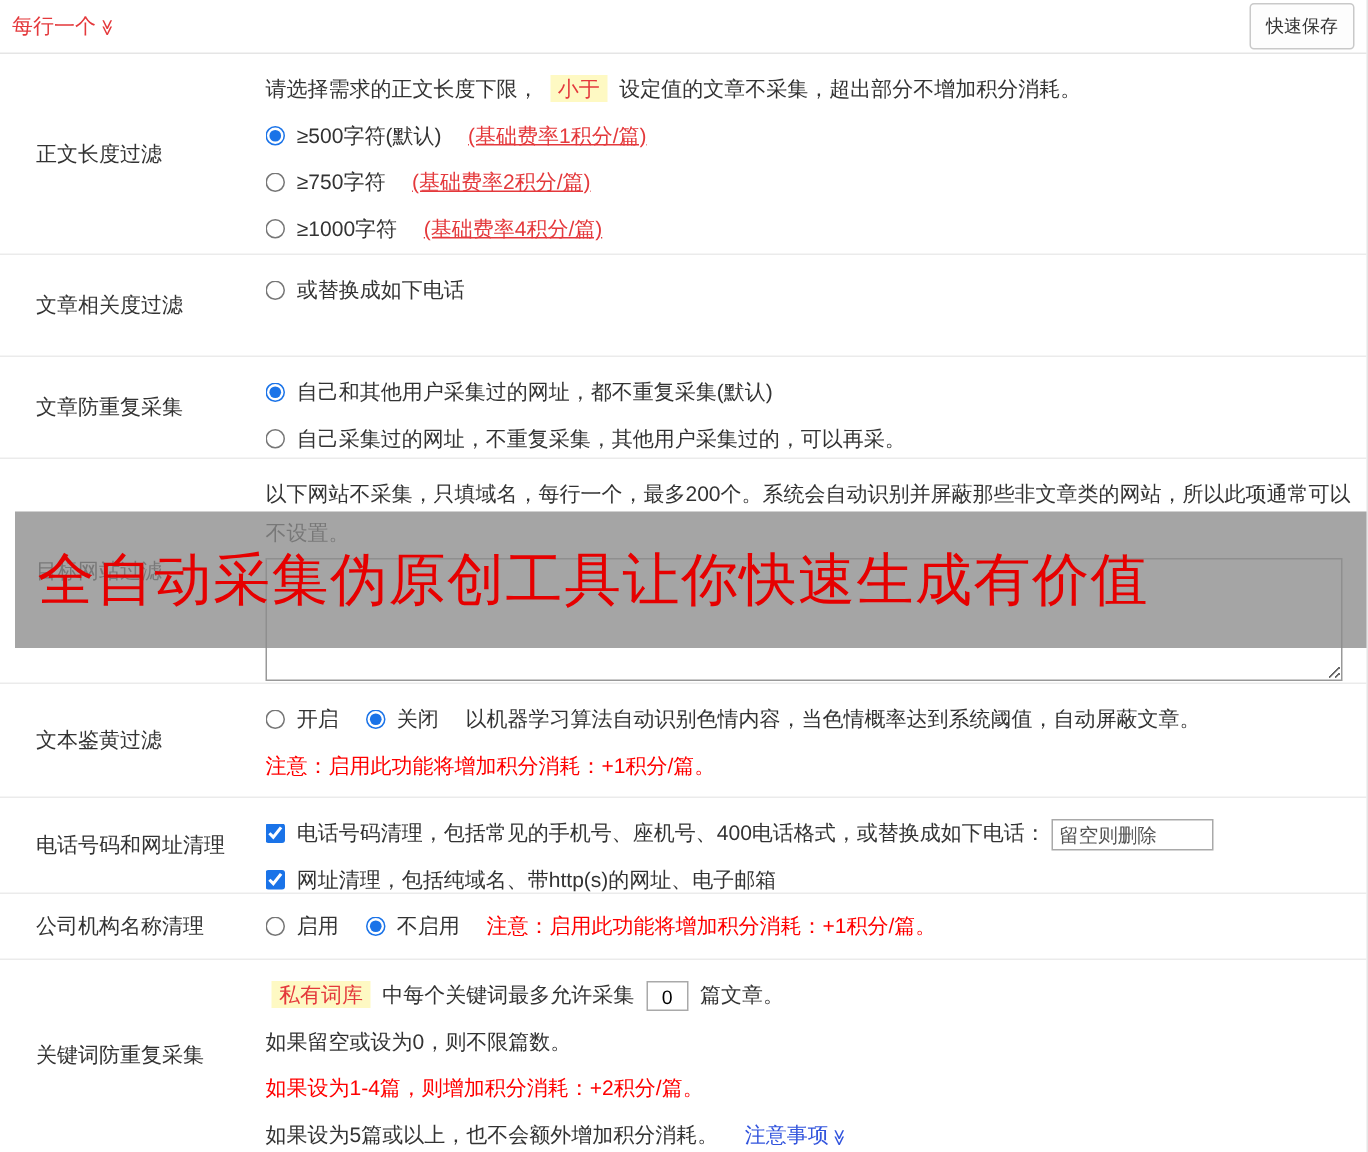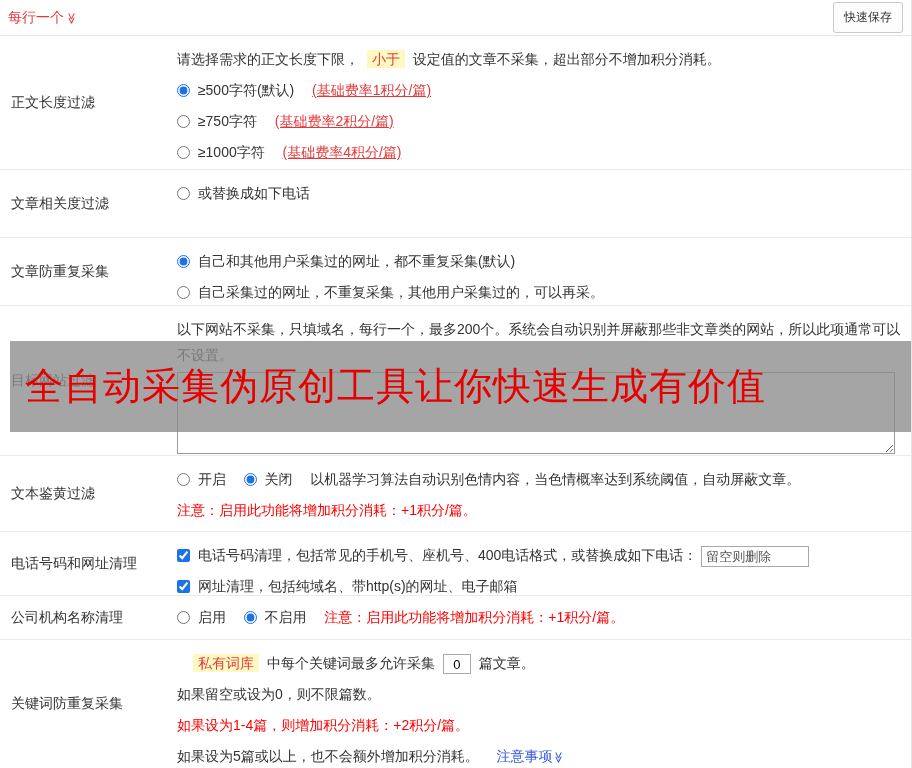--- a/index.html
+++ b/index.html
@@ -22,21 +22,21 @@
   .save-btn {
     font-family:inherit; font-size:12px; color:#333;
     background:#fdfdfd; border:1px solid #c9c9c9; border-radius:3px;
     padding:6px 10px; cursor:pointer;
   }
 
   
   .row { display:flex; border-bottom:1px solid #ebebeb; }
   .row:last-child { border-bottom:none; }
   .row-label {
-    width:177px; flex:0 0 177px; padding-left:11px;
+    width:177px; flex:0 0 177px; padding-left:24px;
     display:flex; align-items:center; color:#333;
   }
   .row-content { flex:1; padding:8px 8px 8px 0; }
   .line { line-height:31px; white-space:nowrap; }
   .line-wrap { line-height:26px; white-space:normal; }
 
   input[type=radio], input[type=checkbox] {
     accent-color:#1a73e8; margin:0 4px 0 0; vertical-align:-2px;
   }
   label { cursor:pointer; }
@@ -216,21 +216,21 @@
         <span class="gap"></span>
         <span class="warn">注意：启用此功能将增加积分消耗：+1积分/篇。</span>
       </div>
     </div>
   </div>
 
   <div class="row" style="height:128px; border-bottom:none">
     <div class="row-label">关键词防重复采集</div>
     <div class="row-content">
       <div class="line">
-        <span class="pink-badge" style="margin-left:16px">私有词库</span>
+        <span class="pink-badge" style="margin-left:4px">私有词库</span>
         <span>中每个关键词最多允许采集</span>
         <input type="text" class="num-input" value="0" style="">
         <span>篇文章。</span>
       </div>
       <div class="line">如果留空或设为0，则不限篇数。</div>
       <div class="line warn">如果设为1-4篇，则增加积分消耗：+2积分/篇。</div>
       <div class="line">
         <span>如果设为5篇或以上，也不会额外增加积分消耗。</span>
         <span class="gap"></span>
         <span class="link"><span>注意事项</span><span class="link-arrow">≫</span></span>

